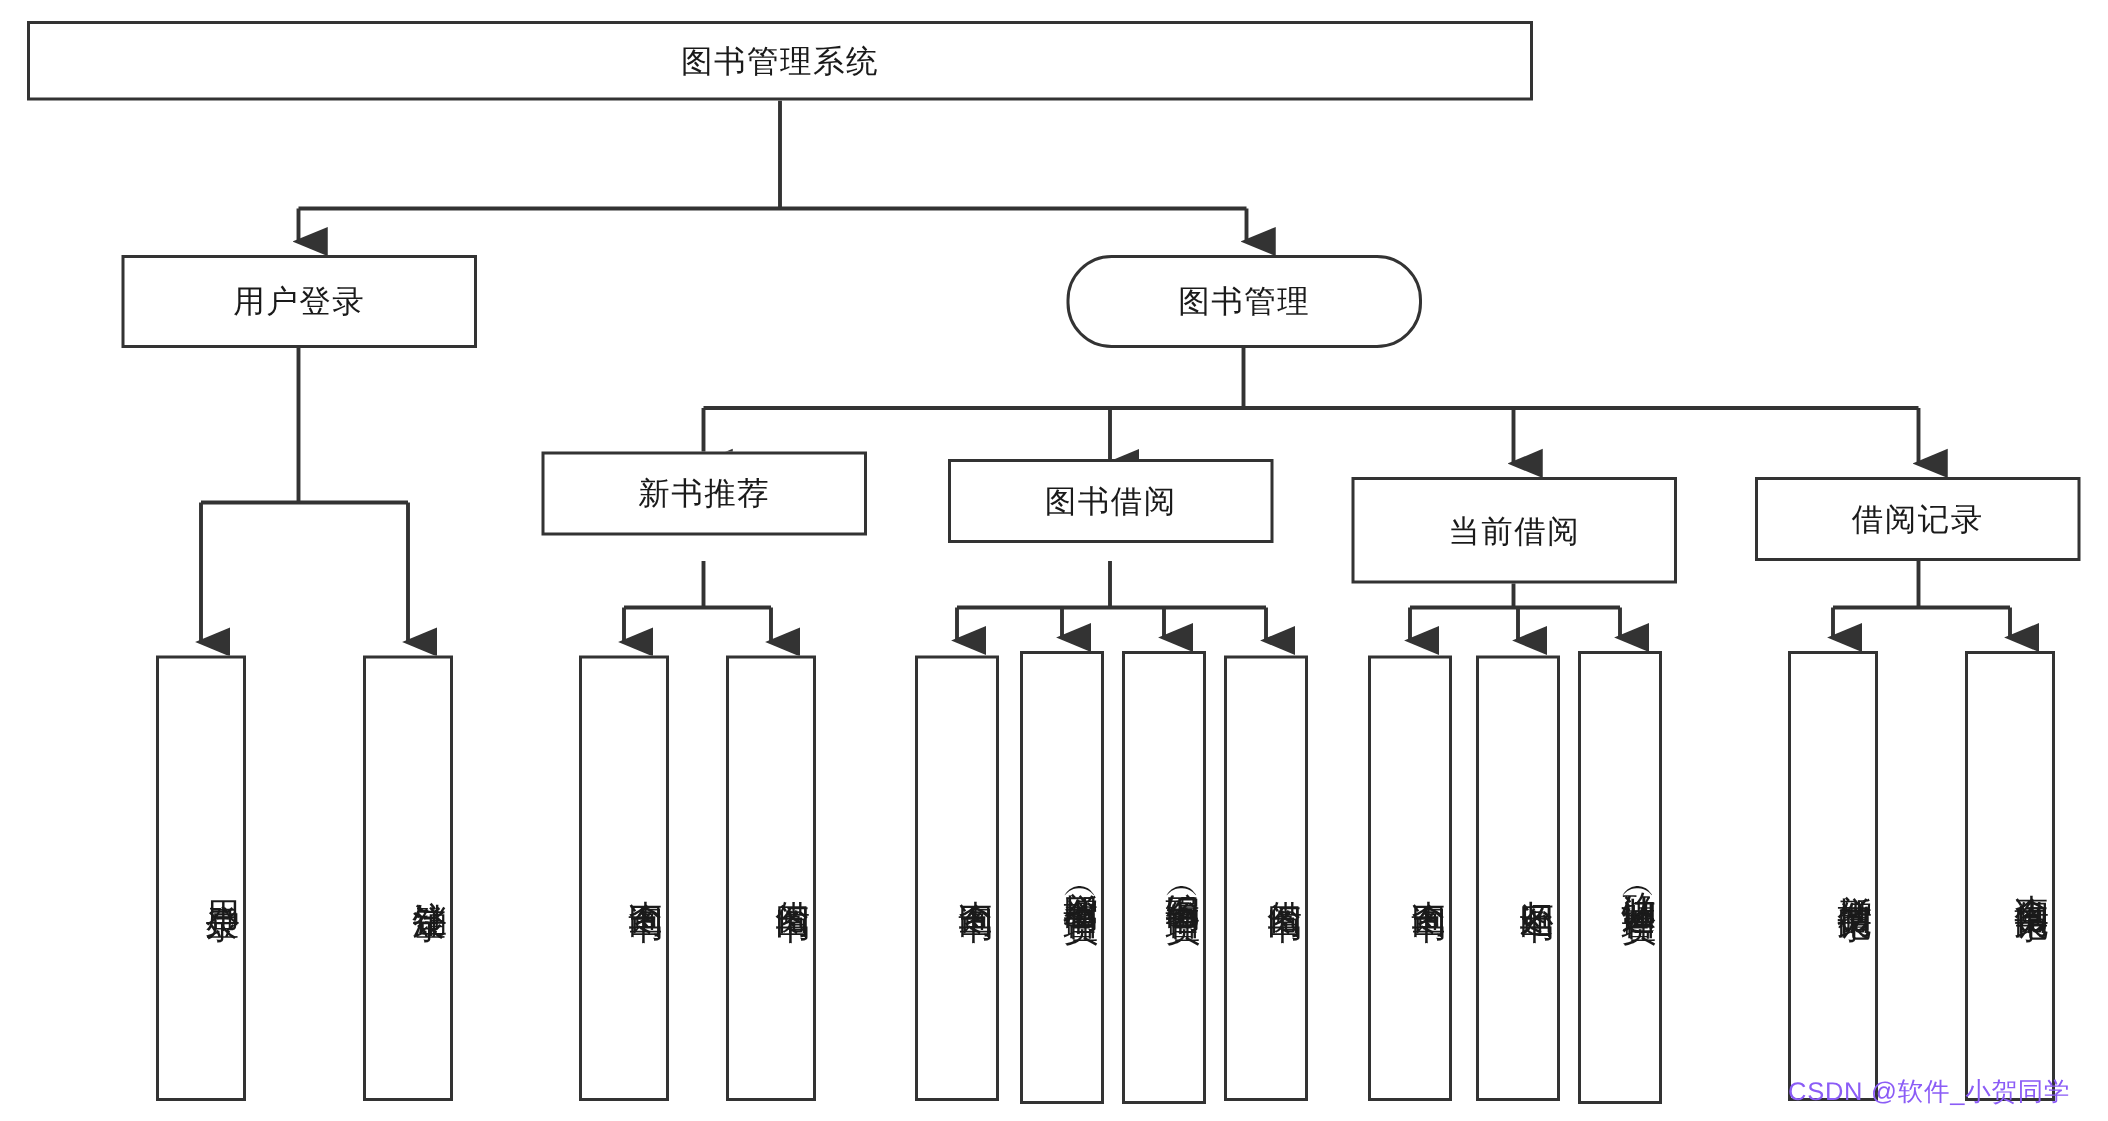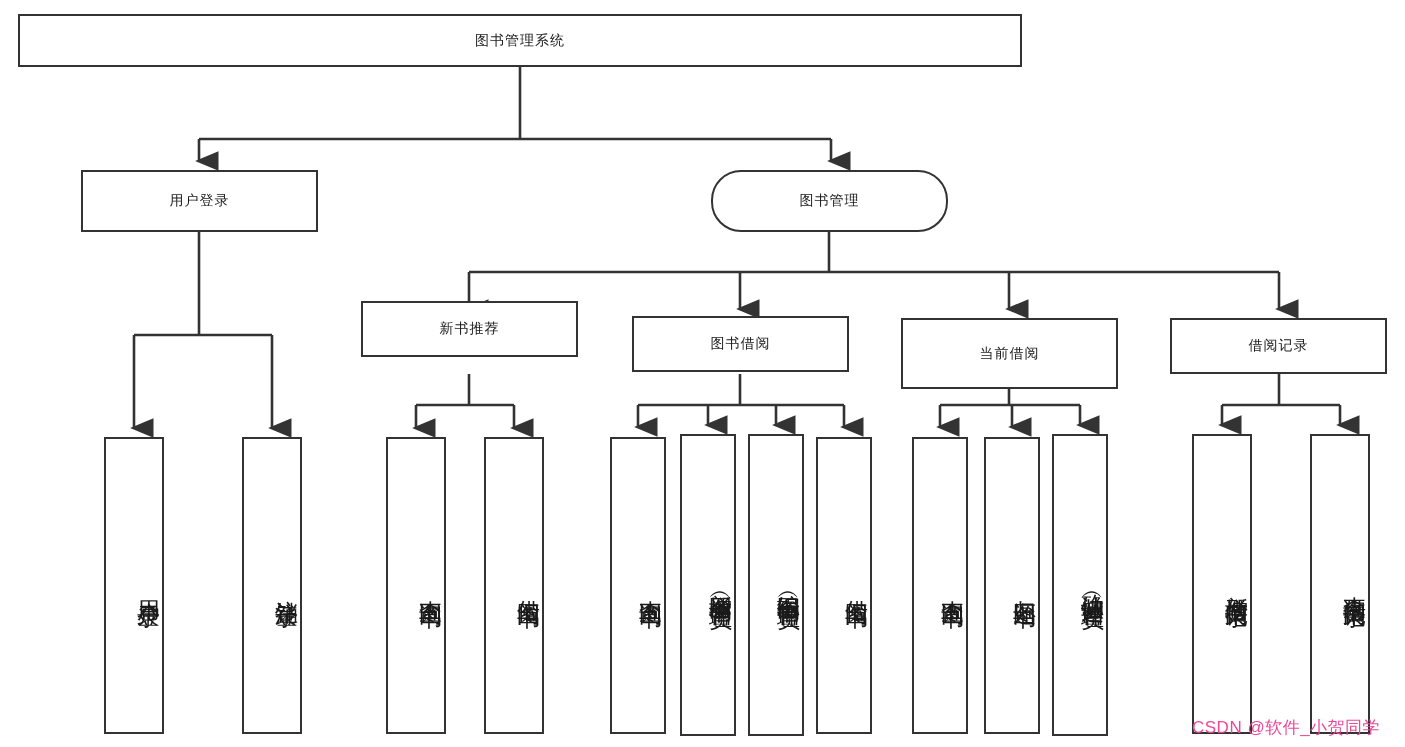--- a/index.html
+++ b/index.html
@@ -30,42 +30,42 @@
     box-sizing: border-box;
     background: #ffffff;
     border: 2px solid #333333;
     display: flex;
     align-items: center;
     justify-content: center;
     color: #1a1a1a;
     text-align: center;
   }
   .node.h {
-    font-size: 14px;
+    font-size: 21px;
     letter-spacing: 1px;
   }
   .node.leaf {
     writing-mode: vertical-rl;
     text-orientation: upright;
     font-size: 23px;
     line-height: 1.18;
     letter-spacing: 2px;
     padding: 6px 0;
     align-items: flex-start;
     justify-content: center;
   }
   .node.leaf span {
     writing-mode: vertical-rl;
     text-orientation: upright;
     display: block;
   }
   .watermark {
     position: absolute;
     font-size: 17px;
-    color: #ec4899;
+    color: #8b5cf6;
     white-space: nowrap;
     letter-spacing: 0.5px;
   }
 </style>
 </head>
 <body>
 
 <div id="canvas">
 
   <svg class="wires" viewBox="0 0 1405 747">
@@ -127,21 +127,21 @@
   </div>
 
   <div class="node h" style="left:711px;top:170px;width:237px;height:62px;border-radius:30px;">
     <span>图书管理</span>
   </div>
 
   <div class="node h" style="left:361px;top:301px;width:217px;height:56px;">
     <span>新书推荐</span>
   </div>
 
-  <div class="node h" style="left:632px;top:316px;width:217px;height:56px;">
+  <div class="node h" style="left:632px;top:306px;width:217px;height:56px;">
     <span>图书借阅</span>
   </div>
 
   <div class="node h" style="left:901px;top:318px;width:217px;height:71px;">
     <span>当前借阅</span>
   </div>
 
   <div class="node h" style="left:1170px;top:318px;width:217px;height:56px;">
     <span>借阅记录</span>
   </div>

